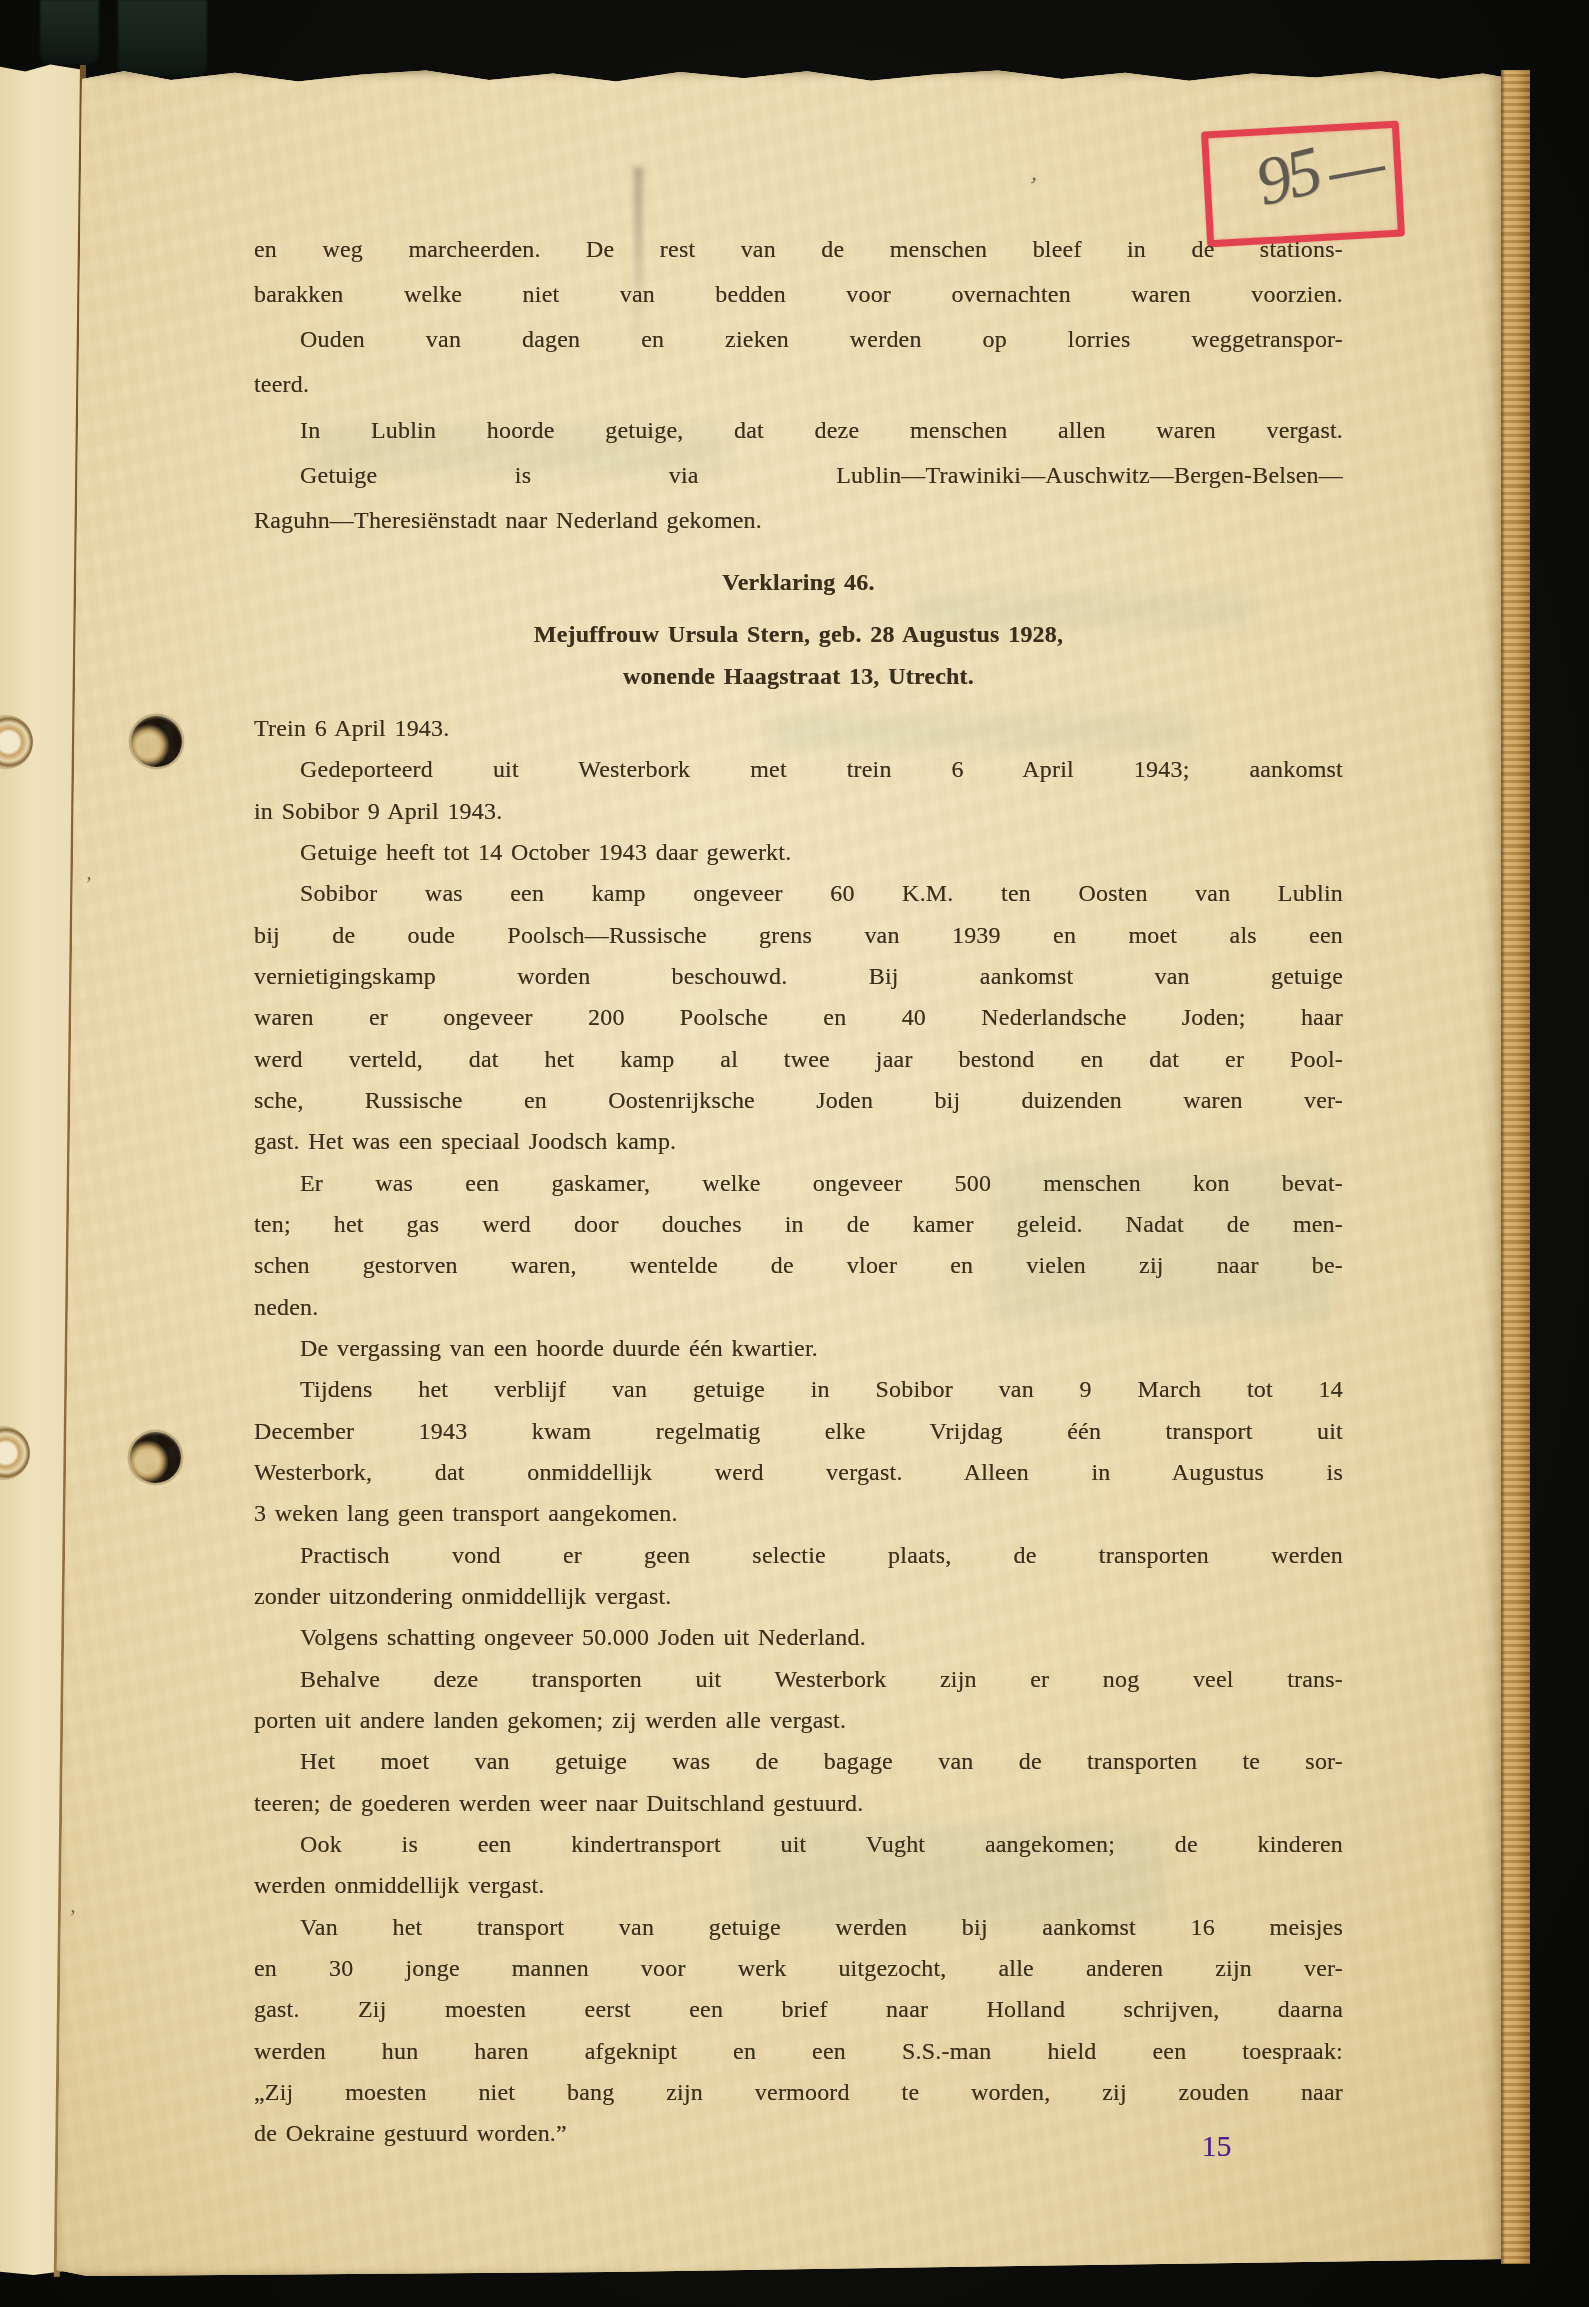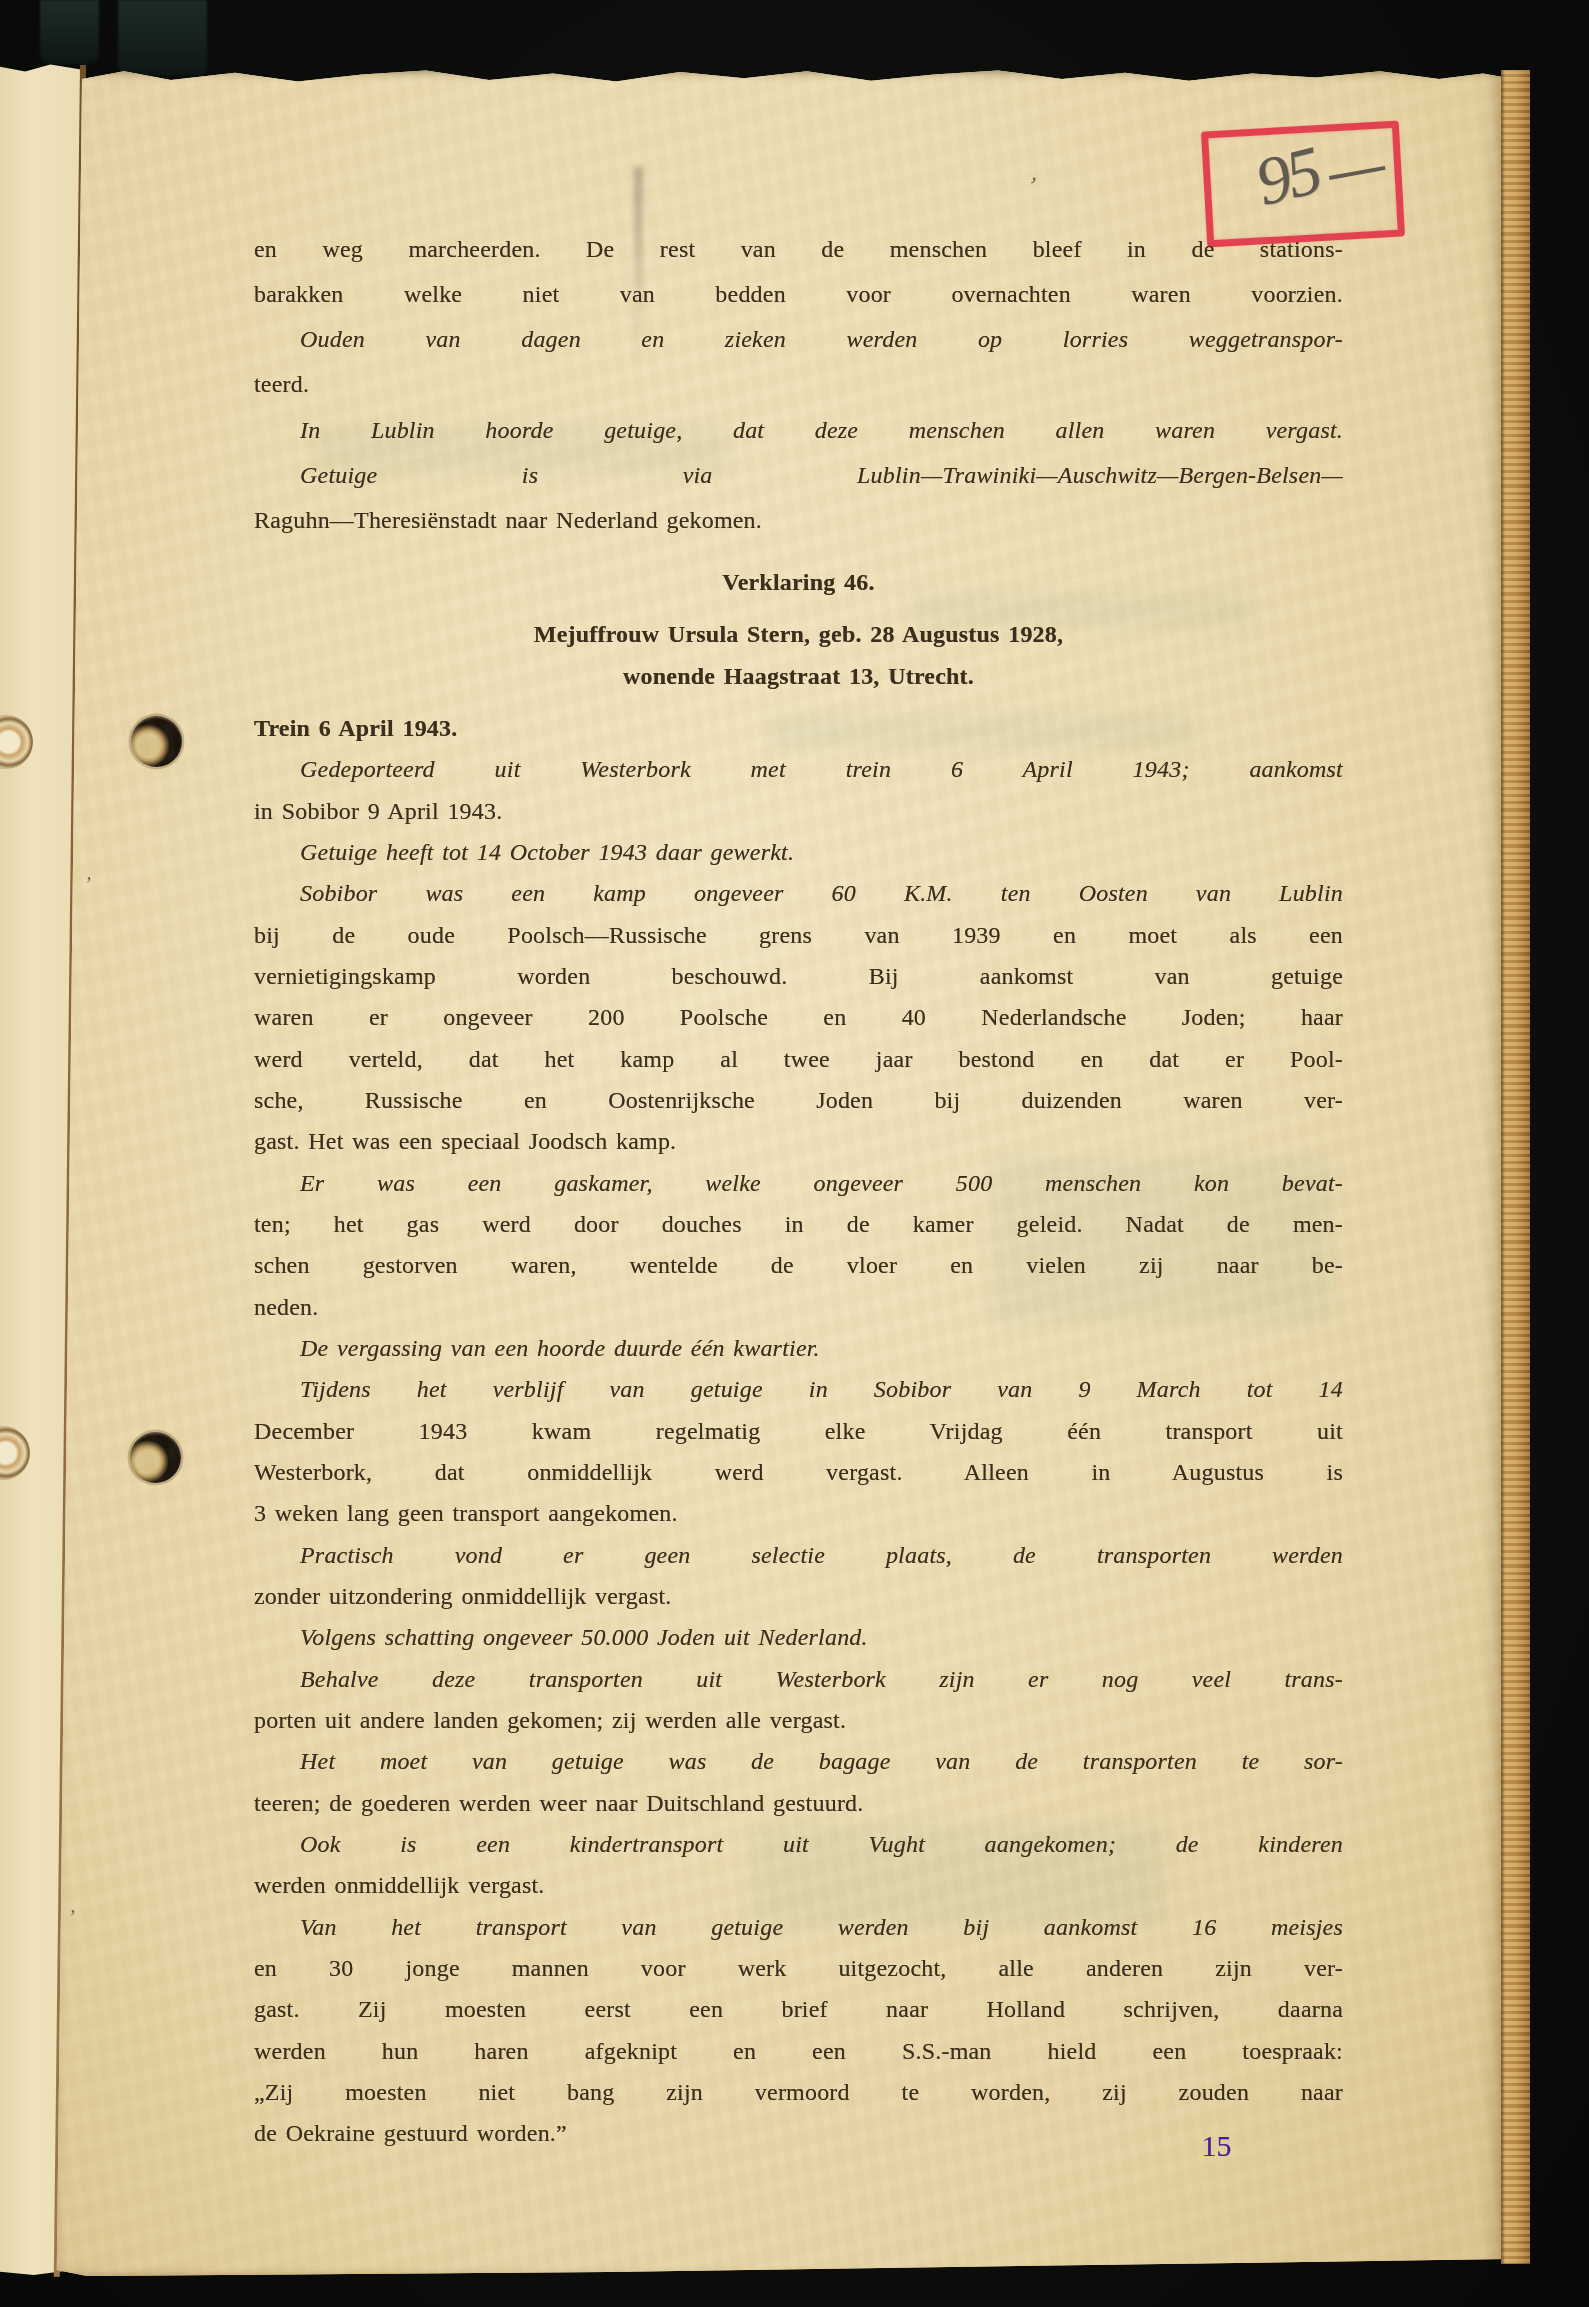--- a/index.html
+++ b/index.html
@@ -60,23 +60,23 @@
   .stamp-num{position:absolute;left:46px;top:3.2px;font-size:68px;font-style:italic;
     color:#55504a;transform:rotate(-11deg);letter-spacing:-3.2px;
     text-shadow:0.8px 0.8px 0.8px rgba(85,80,74,.4);}
   .stamp-dash{position:absolute;left:118px;top:4.8px;font-size:56px;color:#55504a;
     transform:rotate(-7deg);font-weight:bold;}
   
   .ln{position:absolute;left:254px;width:1089px;font-size:24px;line-height:1.2;
       color:#3a2f1c;letter-spacing:0.2px;word-spacing:2.4px;white-space:nowrap;
       text-shadow:0 0 0.6px rgba(58,47,28,.55);}
   .jfy{white-space:normal;text-align:justify;text-align-last:justify;}
-  .ind{text-indent:46px;font-style:italic;}
+  .ind{text-indent:46px;}
   .ctr{text-align:center;font-weight:bold;white-space:normal;}
-  .bold{font-weight:bold;}
+  .bold{font-weight:normal;}
   .pgnum{position:absolute;left:1177px;top:2129px;width:79px;text-align:center;
     font-size:30px;color:#4c1d95;text-shadow:0 0 0.6px rgba(58,47,28,.5);}
   
   .smudge{position:absolute;left:634px;top:167px;width:8.7px;height:200px;
     background:linear-gradient(180deg, rgba(95,90,75,.38), rgba(95,90,75,.12) 60%, transparent);
     filter:blur(2.4px);}
   .tick{position:absolute;color:rgba(70,64,52,.75);font-size:24px;font-style:italic;}
   
   .ghost{position:absolute;background:#8fae8c;opacity:.12;filter:blur(7.2px);border-radius:9.5px;}
 </style>

